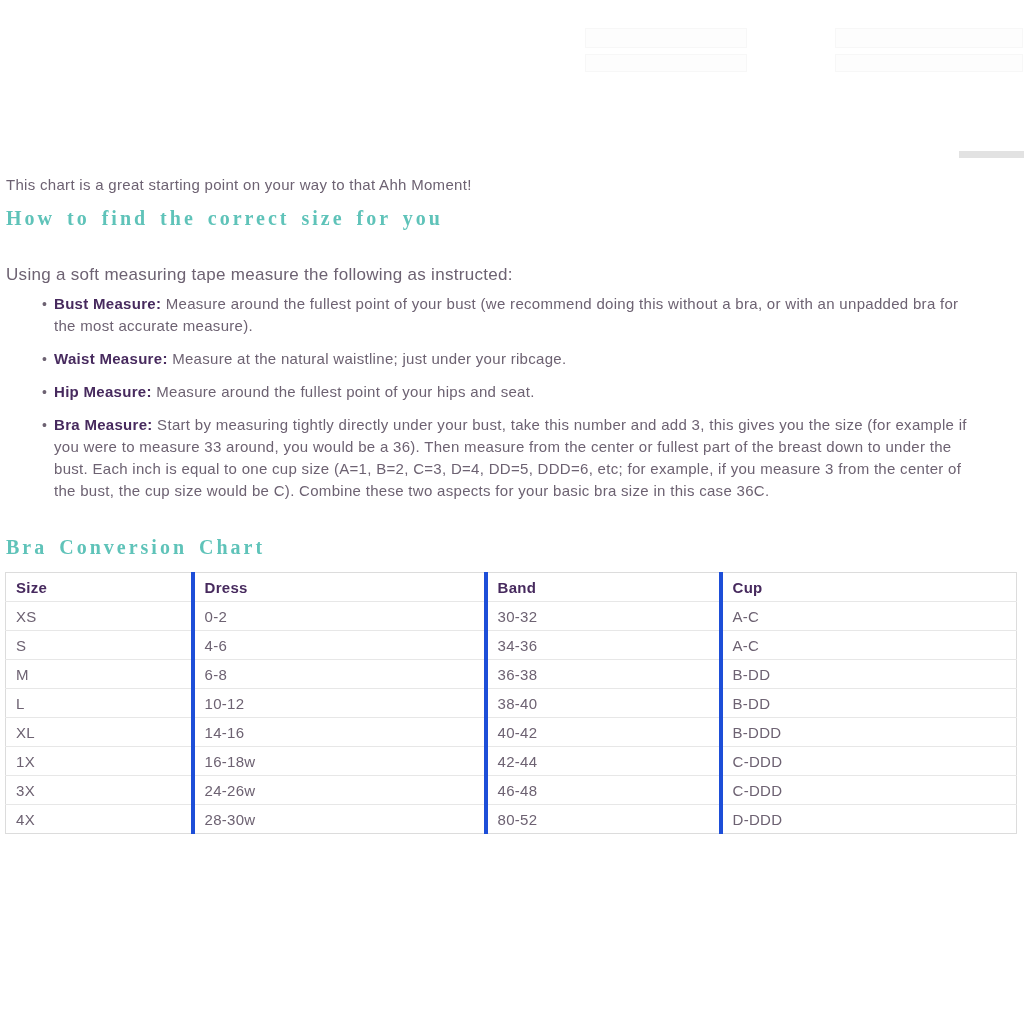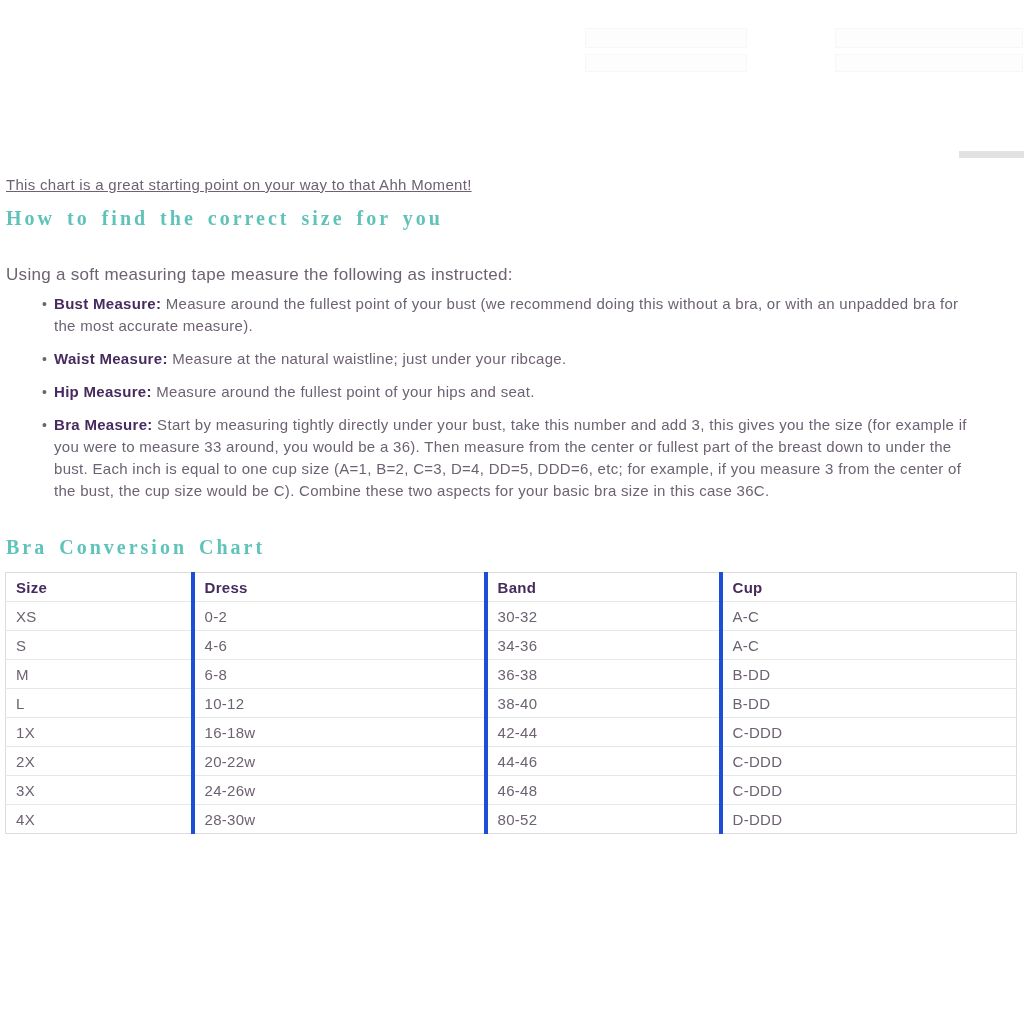--- a/index.html
+++ b/index.html
@@ -45,21 +45,20 @@
   }
 
   .intro {
     position: absolute;
     top: 159px;
     left: 6px;
     right: 10px;
     font-size: 15px;
     line-height: 22px;
     letter-spacing: 0.3px;
-    text-decoration: underline;
   }
 
   .section-heading {
     position: absolute;
     left: 6px;
     font-family: "Liberation Serif", serif;
     font-weight: 700;
     font-size: 20px;
     line-height: 24px;
     color: #5fc3b9;
@@ -227,32 +226,32 @@
           <td>36-38</td>
           <td>B-DD</td>
         </tr>
         <tr>
           <td>L</td>
           <td>10-12</td>
           <td>38-40</td>
           <td>B-DD</td>
         </tr>
         <tr>
+          <td>XL</td>
+          <td>14-16</td>
+          <td>40-42</td>
+          <td>B-DDD</td>
+        </tr>
+        <tr>
           <td>1X</td>
           <td>16-18w</td>
           <td>42-44</td>
           <td>C-DDD</td>
         </tr>
         <tr>
-          <td>2X</td>
-          <td>20-22w</td>
-          <td>44-46</td>
-          <td>C-DDD</td>
-        </tr>
-        <tr>
           <td>3X</td>
           <td>24-26w</td>
           <td>46-48</td>
           <td>C-DDD</td>
         </tr>
         <tr>
           <td>4X</td>
           <td>28-30w</td>
           <td>80-52</td>
           <td>D-DDD</td>

